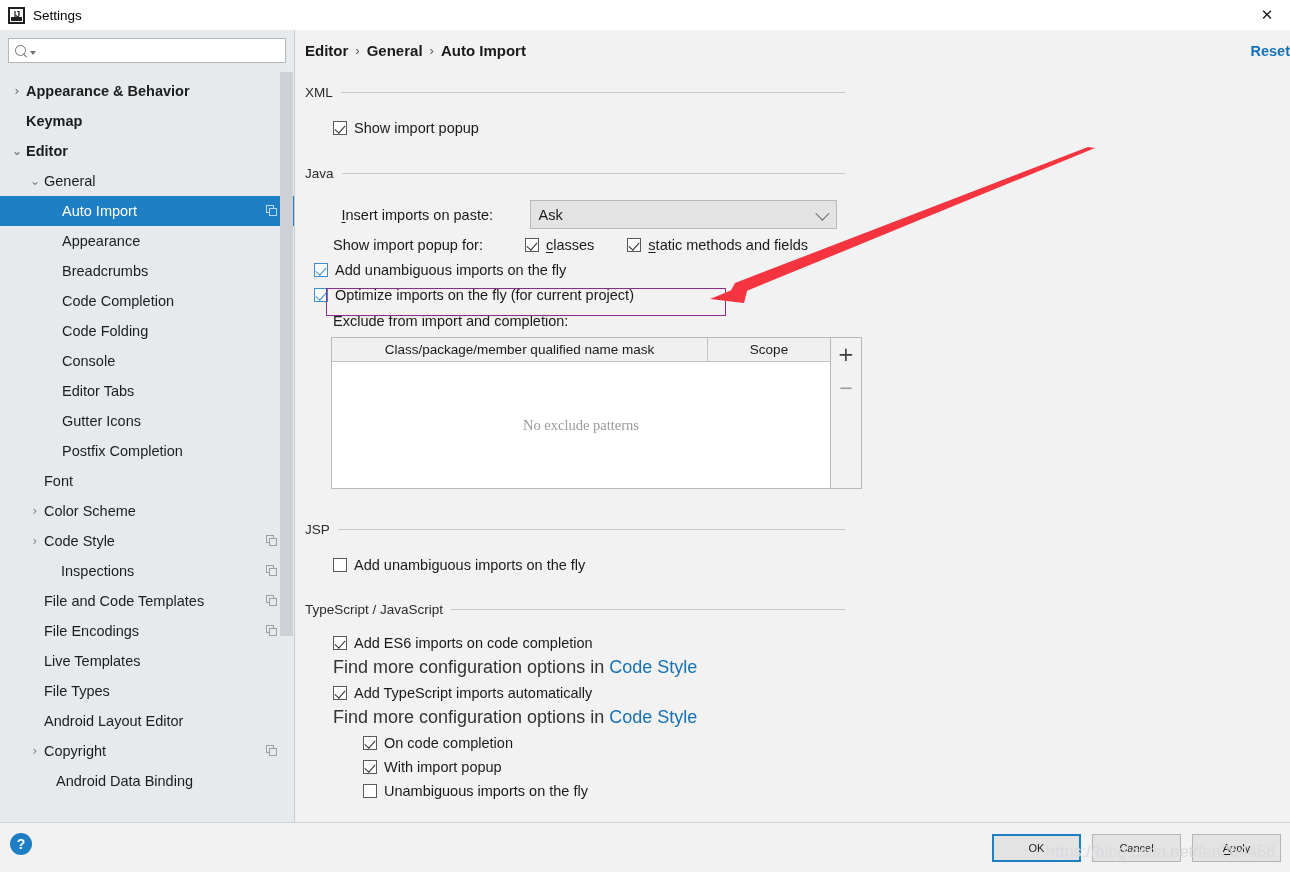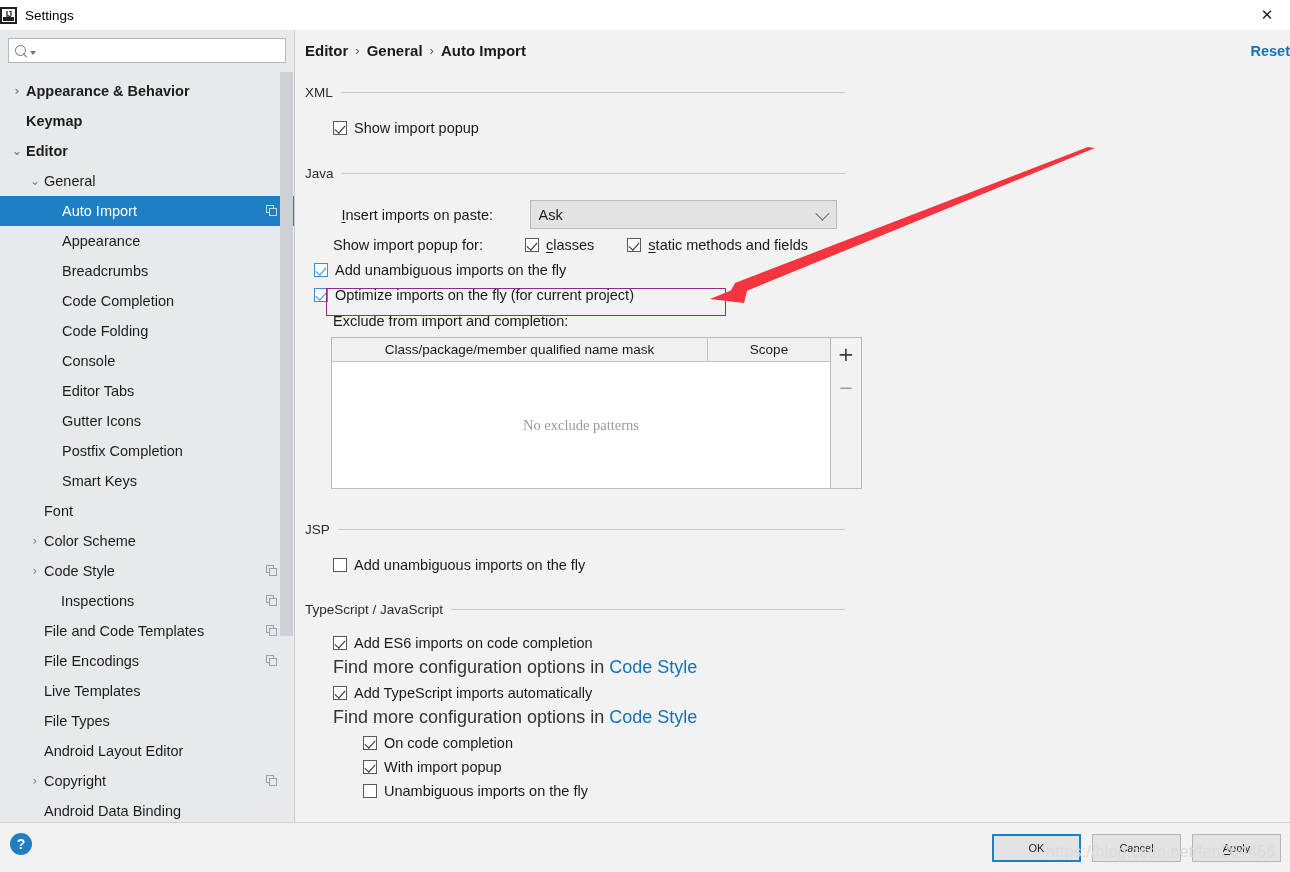--- a/index.html
+++ b/index.html
@@ -10,21 +10,21 @@
     overflow: hidden;
   }
   .window { position: relative; width: 1290px; height: 872px; background: #f2f2f2; }
 
   
   .titlebar {
     position: absolute; left: 0; top: 0; width: 1290px; height: 30px;
     background: #ffffff; display: flex; align-items: center;
   }
   .title-icon {
-    width: 17px; height: 17px; margin-left: 0; margin-right: 8px;
+    width: 17px; height: 17px; margin-left: 8px; margin-right: 8px;
     background: #ffffff; border: 2px solid #1f1f1f;
     display: flex; align-items: flex-end; justify-content: center;
     position: relative; flex: none;
   }
   .title-icon::before {
     content: ""; position: absolute; left: 1px; right: 1px; bottom: 1px;
     height: 4px; background: #1f1f1f;
   }
   .title-icon span {
     font-size: 9px; font-weight: bold; color: #1f1f1f;
@@ -295,24 +295,20 @@
           <span>Editor Tabs</span>
         </div>
         <div class="tree-item" style="padding-left: 44px;">
           <span class="arrow spacer">&nbsp;</span>
           <span>Gutter Icons</span>
         </div>
         <div class="tree-item" style="padding-left: 44px;">
           <span class="arrow spacer">&nbsp;</span>
           <span>Postfix Completion</span>
         </div>
-        <div class="tree-item" style="padding-left: 44px;">
-          <span class="arrow spacer">&nbsp;</span>
-          <span>Smart Keys</span>
-        </div>
         <div class="tree-item" style="padding-left: 26px;">
           <span class="arrow spacer">&nbsp;</span>
           <span>Font</span>
         </div>
         <div class="tree-item" style="padding-left: 26px;">
           <span class="arrow">›</span>
           <span>Color Scheme</span>
         </div>
         <div class="tree-item" style="padding-left: 26px;">
           <span class="arrow">›</span>
@@ -359,21 +355,21 @@
           <span>Android Layout Editor</span>
         </div>
         <div class="tree-item" style="padding-left: 26px;">
           <span class="arrow">›</span>
           <span>Copyright</span>
           <span class="copy-ic">
             <i class="b1"></i>
             <i class="b2"></i>
           </span>
         </div>
-        <div class="tree-item" style="padding-left: 26px;">
+        <div class="tree-item" style="padding-left: 26px; gap: 12px;">
           <span class="arrow spacer">&nbsp;</span>
           <span>Android Data Binding</span>
         </div>
       </div>
     <div class="sb-track"></div>
     <div class="sb-thumb"></div>
   </div>
 
   <div class="main">
     <div class="breadcrumb">

